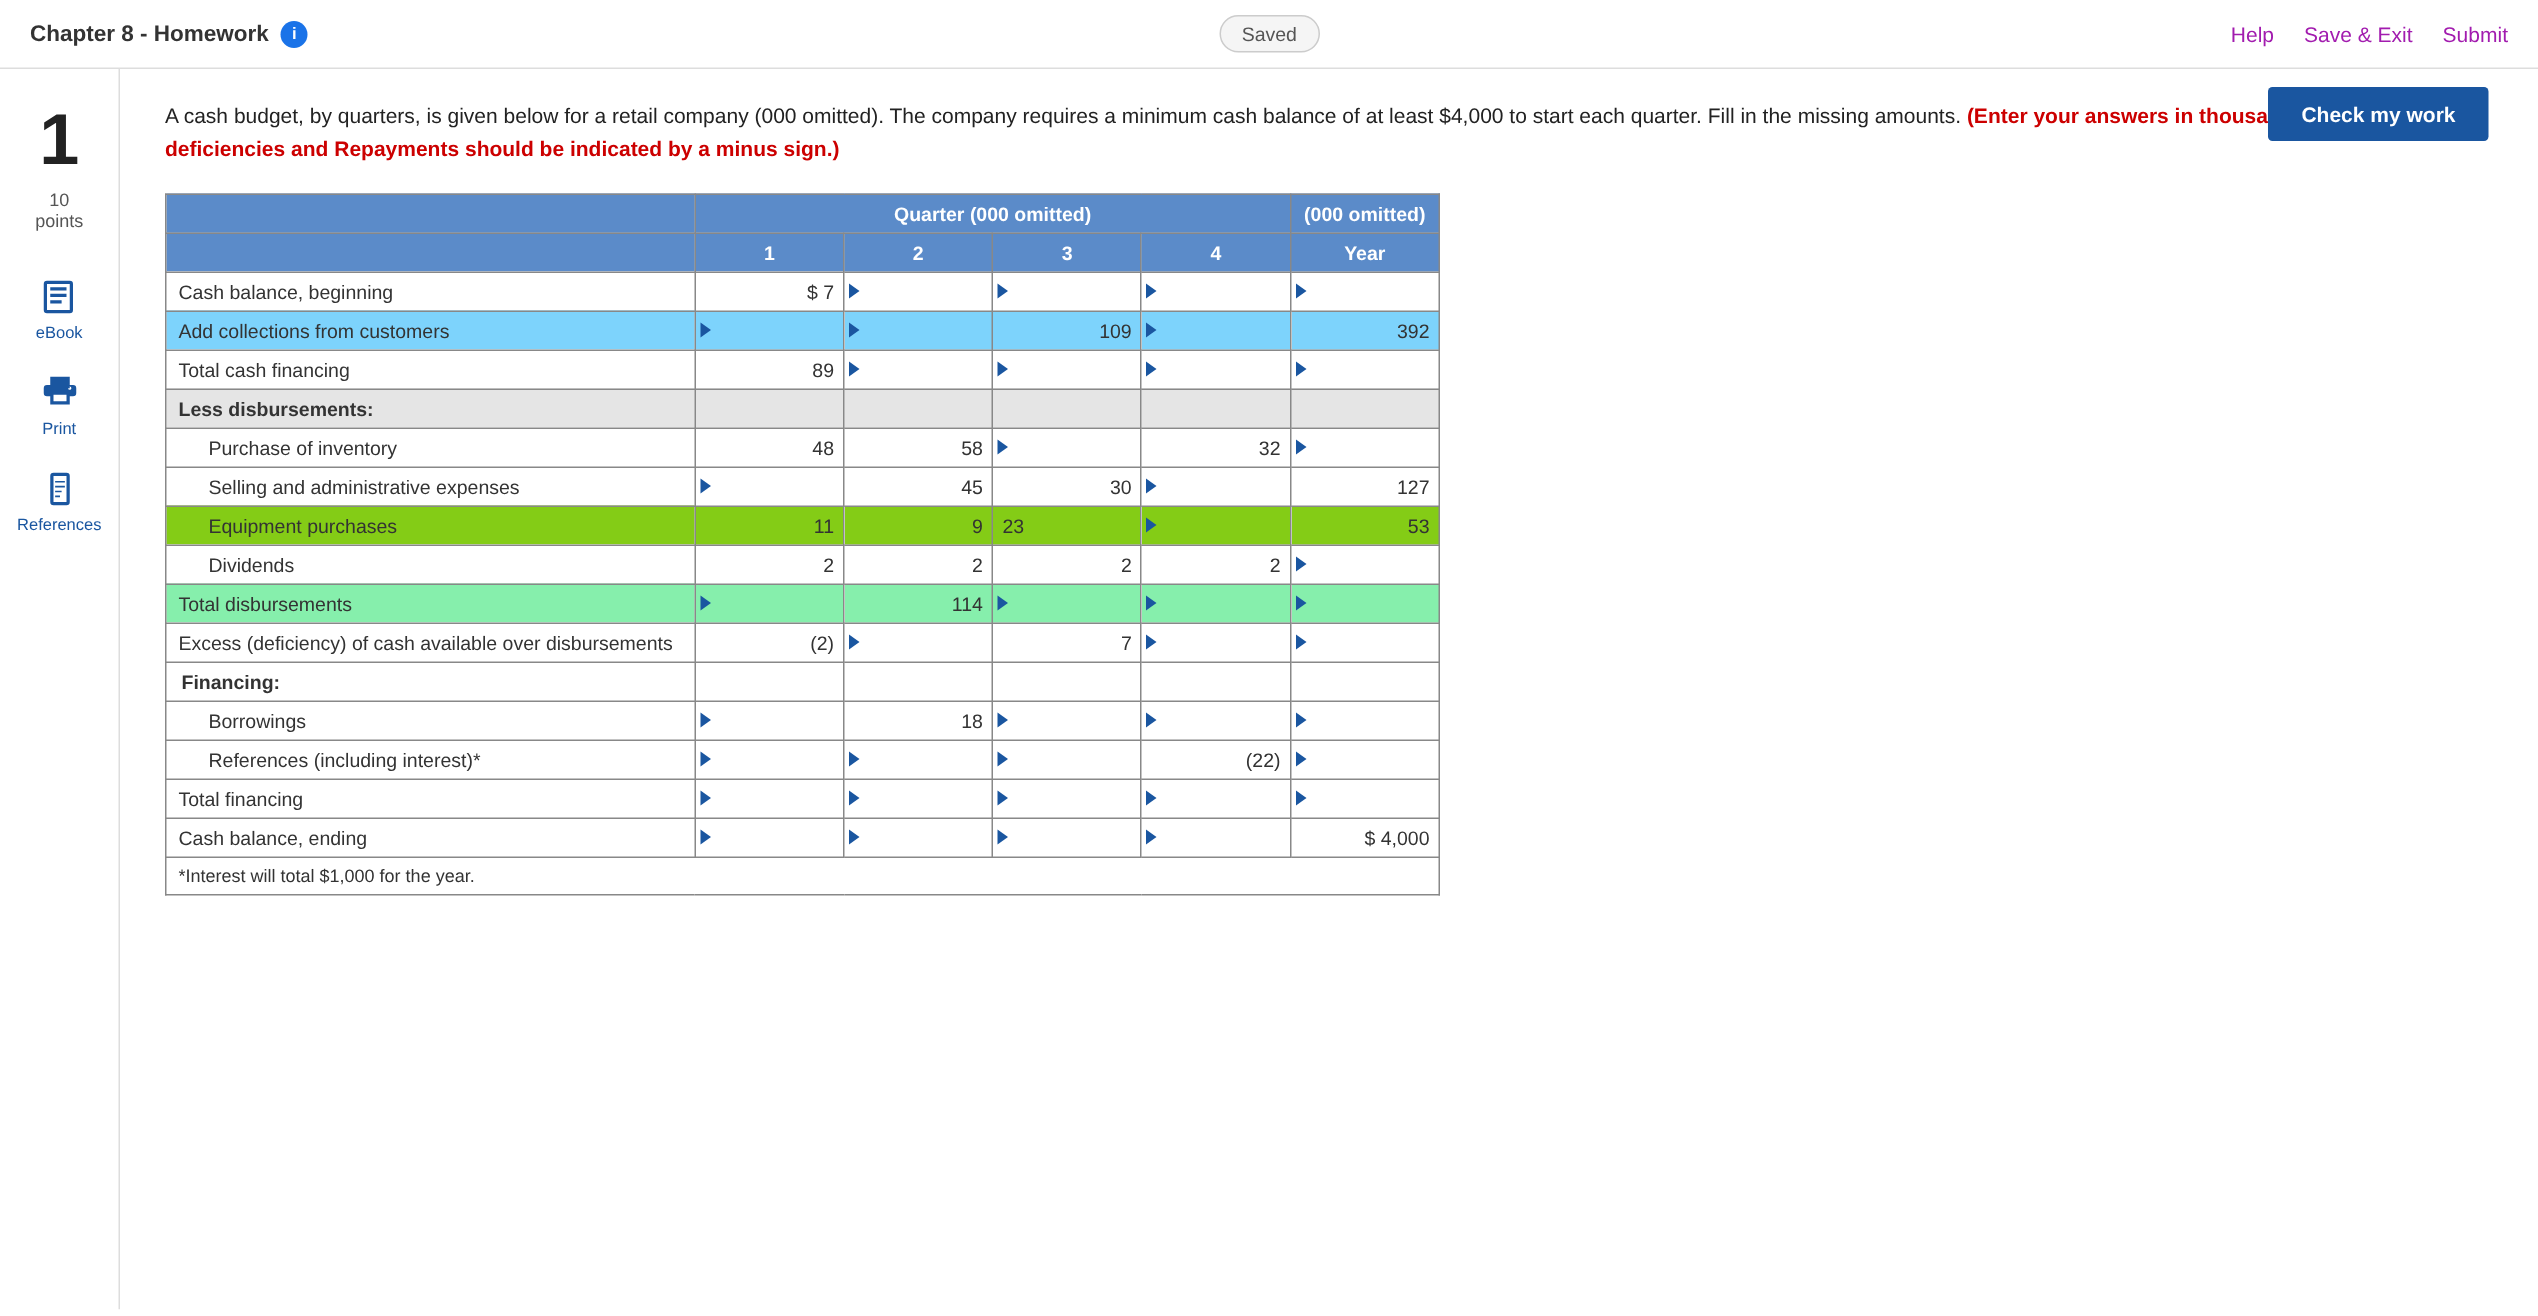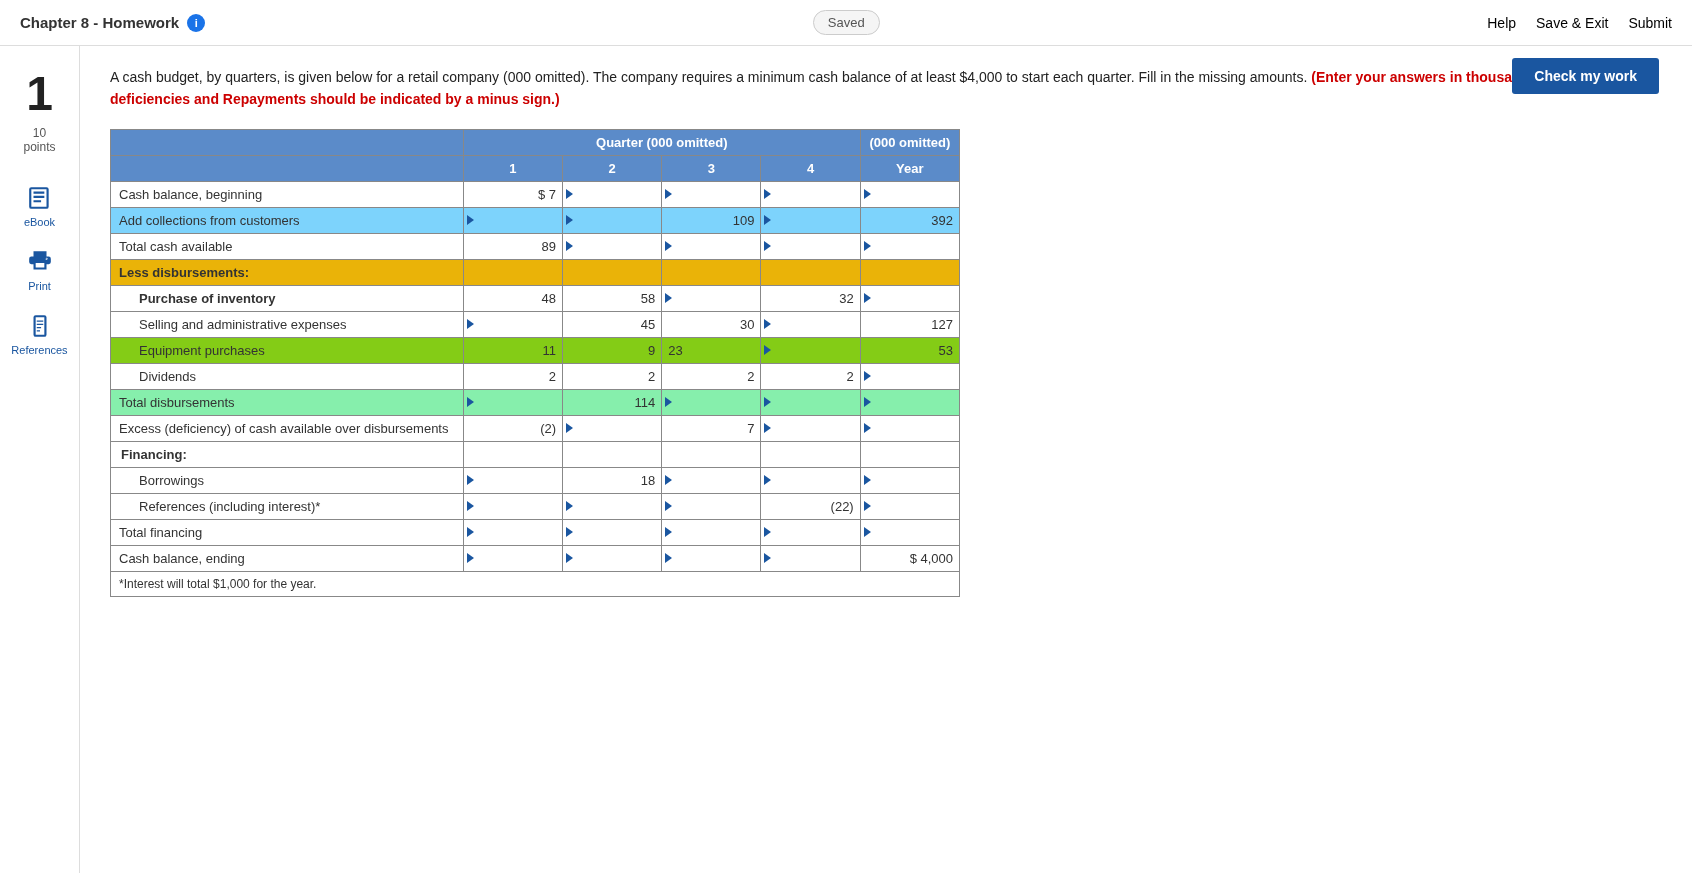--- a/index.html
+++ b/index.html
@@ -15,21 +15,21 @@
     .info-icon {
       width: 18px; height: 18px; border-radius: 50%; background: #1a73e8;
       color: #fff; display: flex; align-items: center; justify-content: center;
       font-size: 11px; font-weight: bold; cursor: pointer;
     }
     .saved-badge {
       padding: 4px 14px; border: 1px solid #ccc; border-radius: 20px;
       font-size: 13px; color: #555; background: #f5f5f5;
     }
     .header-right { display: flex; align-items: center; gap: 20px; }
-    .header-link { color: #000000; font-size: 14px; cursor: pointer; text-decoration: none; }
+    .header-link { color: #a21caf; font-size: 14px; cursor: pointer; text-decoration: none; }
     .check-btn {
       background: #1a56a0; color: #fff; border: none; padding: 10px 22px;
       font-size: 14px; font-weight: bold; cursor: pointer; border-radius: 3px;
     }
 
     
     .main-layout { display: flex; height: calc(100vh - 50px); }
 
     
     .sidebar {
@@ -156,37 +156,37 @@
           </tr>
           <tr style="background: #7dd3fc;">
             <td style="padding-left: 8px; font-weight: normal;">Add collections from customers</td>
             <td style="text-align: right; padding: 4px 6px; position: relative;"><span style="display: inline-block; position: absolute; left: 3px; top: 50%; transform: translateY(-50%); width: 0px; height: 0px; border-top: 5px solid transparent; border-bottom: 5px solid transparent; border-left: 7px solid rgb(26, 86, 160);"></span><input type="text" style="width: 70px; border: none; outline: none; font-size: 13px; text-align: right; background: transparent;"></td>
             <td style="text-align: right; padding: 4px 6px; position: relative;"><span style="display: inline-block; position: absolute; left: 3px; top: 50%; transform: translateY(-50%); width: 0px; height: 0px; border-top: 5px solid transparent; border-bottom: 5px solid transparent; border-left: 7px solid rgb(26, 86, 160);"></span><input type="text" style="width: 70px; border: none; outline: none; font-size: 13px; text-align: right; background: transparent;"></td>
             <td style="text-align: right; padding: 4px 6px; position: relative;">109</td>
             <td style="text-align: right; padding: 4px 6px; position: relative;"><span style="display: inline-block; position: absolute; left: 3px; top: 50%; transform: translateY(-50%); width: 0px; height: 0px; border-top: 5px solid transparent; border-bottom: 5px solid transparent; border-left: 7px solid rgb(26, 86, 160);"></span><input type="text" style="width: 70px; border: none; outline: none; font-size: 13px; text-align: right; background: transparent;"></td>
             <td style="text-align: right; padding: 4px 6px; position: relative;">392</td>
           </tr>
           <tr style="background: rgb(255, 255, 255);">
-            <td style="padding-left: 8px; font-weight: normal;">Total cash available</td>
+            <td style="padding-left: 8px; font-weight: normal;">Total cash financing</td>
             <td style="text-align: right; padding: 4px 6px; position: relative;">89</td>
             <td style="text-align: right; padding: 4px 6px; position: relative;"><span style="display: inline-block; position: absolute; left: 3px; top: 50%; transform: translateY(-50%); width: 0px; height: 0px; border-top: 5px solid transparent; border-bottom: 5px solid transparent; border-left: 7px solid rgb(26, 86, 160);"></span><input type="text" style="width: 70px; border: none; outline: none; font-size: 13px; text-align: right; background: transparent;"></td>
             <td style="text-align: right; padding: 4px 6px; position: relative;"><span style="display: inline-block; position: absolute; left: 3px; top: 50%; transform: translateY(-50%); width: 0px; height: 0px; border-top: 5px solid transparent; border-bottom: 5px solid transparent; border-left: 7px solid rgb(26, 86, 160);"></span><input type="text" style="width: 70px; border: none; outline: none; font-size: 13px; text-align: right; background: transparent;"></td>
             <td style="text-align: right; padding: 4px 6px; position: relative;"><span style="display: inline-block; position: absolute; left: 3px; top: 50%; transform: translateY(-50%); width: 0px; height: 0px; border-top: 5px solid transparent; border-bottom: 5px solid transparent; border-left: 7px solid rgb(26, 86, 160);"></span><input type="text" style="width: 70px; border: none; outline: none; font-size: 13px; text-align: right; background: transparent;"></td>
             <td style="text-align: right; padding: 4px 6px; position: relative;"><span style="display: inline-block; position: absolute; left: 3px; top: 50%; transform: translateY(-50%); width: 0px; height: 0px; border-top: 5px solid transparent; border-bottom: 5px solid transparent; border-left: 7px solid rgb(26, 86, 160);"></span><input type="text" style="width: 70px; border: none; outline: none; font-size: 13px; text-align: right; background: transparent;"></td>
           </tr>
-          <tr style="background: #eab308;">
+          <tr style="background: #e5e5e5;">
             <td style="padding-left: 8px; font-weight: bold;">Less disbursements:</td>
             <td></td>
             <td></td>
             <td></td>
             <td></td>
             <td></td>
           </tr>
           <tr style="background: rgb(255, 255, 255);">
-            <td style="padding-left: 28px; font-weight: bold;">Purchase of inventory</td>
+            <td style="padding-left: 28px; font-weight: normal;">Purchase of inventory</td>
             <td style="text-align: right; padding: 4px 6px; position: relative;">48</td>
             <td style="text-align: right; padding: 4px 6px; position: relative;">58</td>
             <td style="text-align: right; padding: 4px 6px; position: relative;"><span style="display: inline-block; position: absolute; left: 3px; top: 50%; transform: translateY(-50%); width: 0px; height: 0px; border-top: 5px solid transparent; border-bottom: 5px solid transparent; border-left: 7px solid rgb(26, 86, 160);"></span><input type="text" style="width: 70px; border: none; outline: none; font-size: 13px; text-align: right; background: transparent;"></td>
             <td style="text-align: right; padding: 4px 6px; position: relative;">32</td>
             <td style="text-align: right; padding: 4px 6px; position: relative;"><span style="display: inline-block; position: absolute; left: 3px; top: 50%; transform: translateY(-50%); width: 0px; height: 0px; border-top: 5px solid transparent; border-bottom: 5px solid transparent; border-left: 7px solid rgb(26, 86, 160);"></span><input type="text" style="width: 70px; border: none; outline: none; font-size: 13px; text-align: right; background: transparent;"></td>
           </tr>
           <tr style="background: rgb(255, 255, 255);">
             <td style="padding-left: 28px; font-weight: normal;">Selling and administrative expenses</td>
             <td style="text-align: right; padding: 4px 6px; position: relative;"><span style="display: inline-block; position: absolute; left: 3px; top: 50%; transform: translateY(-50%); width: 0px; height: 0px; border-top: 5px solid transparent; border-bottom: 5px solid transparent; border-left: 7px solid rgb(26, 86, 160);"></span><input type="text" style="width: 70px; border: none; outline: none; font-size: 13px; text-align: right; background: transparent;"></td>
             <td style="text-align: right; padding: 4px 6px; position: relative;">45</td>

